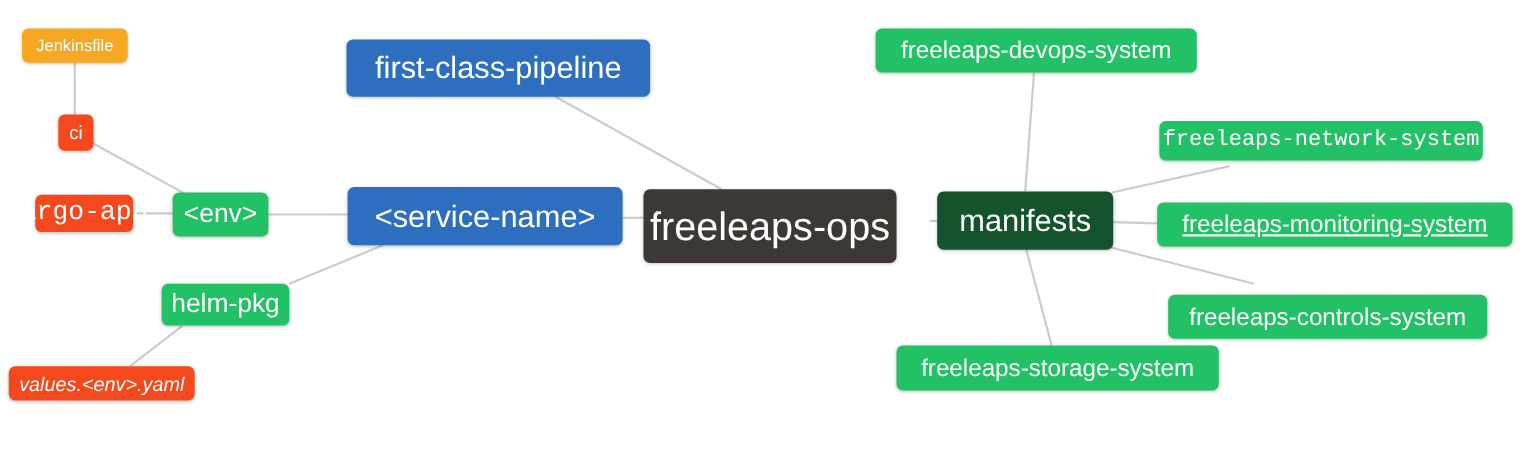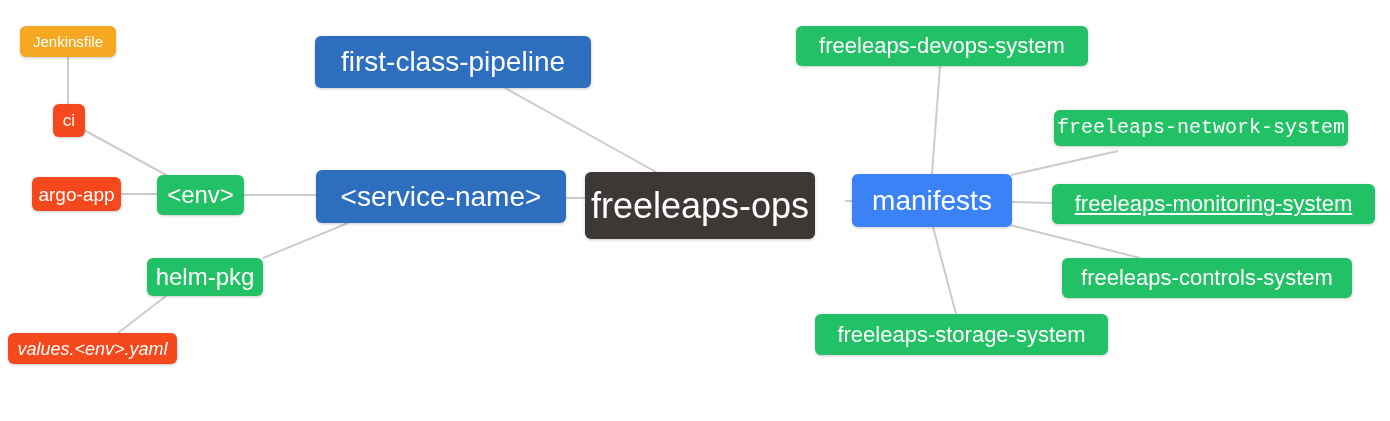--- a/index.html
+++ b/index.html
@@ -58,26 +58,26 @@
       <line x1="932" y1="174" x2="940" y2="66" stroke="#cccccc"></line>
       <line x1="1011" y1="175" x2="1118" y2="151" stroke="#cccccc"></line>
       <line x1="1012" y1="202" x2="1052" y2="203" stroke="#cccccc"></line>
       <line x1="1010" y1="225" x2="1140" y2="258" stroke="#cccccc"></line>
       <line x1="933" y1="227" x2="956" y2="314" stroke="#cccccc"></line>
     </svg>
   <div id="nodes">
       <div class="node" style="left: 585px; top: 172px; width: 230px; height: 67px; font-size: 36px; background: rgb(61, 56, 53); color: rgb(255, 255, 255);">freeleaps-ops</div>
       <div class="node" style="left: 315px; top: 36px; width: 276px; height: 52px; font-size: 28px; background: rgb(45, 111, 190); color: rgb(255, 255, 255);">first-class-pipeline</div>
       <div class="node" style="left: 316px; top: 170px; width: 250px; height: 53px; font-size: 28px; background: rgb(45, 111, 190); color: rgb(255, 255, 255);">&lt;service-name&gt;</div>
-      <div class="node" style="left: 852px; top: 174px; width: 160px; height: 53px; font-size: 28px; background: #3b82f6; color: rgb(255, 255, 255);">manifests</div>
+      <div class="node" style="left: 852px; top: 174px; width: 160px; height: 53px; font-size: 28px; background: #14532d; color: rgb(255, 255, 255);">manifests</div>
       <div class="node" style="left: 157px; top: 175px; width: 87px; height: 40px; font-size: 24px; background: rgb(35, 193, 101); color: rgb(255, 255, 255);">&lt;env&gt;</div>
       <div class="node" style="left: 147px; top: 258px; width: 116px; height: 38px; font-size: 24px; background: rgb(35, 193, 101); color: rgb(255, 255, 255);">helm-pkg</div>
       <div class="node" style="left: 20px; top: 26px; width: 96px; height: 31px; font-size: 15px; background: rgb(246, 168, 35); color: rgb(255, 255, 255);">Jenkinsfile</div>
       <div class="node" style="left: 53px; top: 104px; width: 32px; height: 33px; font-size: 17px; background: rgb(245, 72, 28); color: rgb(255, 255, 255);">ci</div>
-      <div class="node" style="left: 32px; top: 177px; width: 89px; height: 34px; font-size: 19px; background: rgb(245, 72, 28); color: rgb(255, 255, 255);">argo-app</div>
+      <div class="node" style="left: 32px; top: 177px; width: 89px; height: 34px; font-size: 24px; background: rgb(245, 72, 28); color: rgb(255, 255, 255); font-family: Liberation Mono, monospace;">argo-app</div>
       <div class="node" style="left: 8px; top: 333px; width: 169px; height: 31px; font-size: 18px; background: rgb(245, 72, 28); color: rgb(255, 255, 255); font-style: italic;">values.&lt;env&gt;.yaml</div>
       <div class="node" style="left: 796px; top: 26px; width: 292px; height: 40px; font-size: 22px; background: rgb(35, 193, 101); color: rgb(255, 255, 255);">freeleaps-devops-system</div>
       <div class="node" style="left: 1054px; top: 110px; width: 294px; height: 36px; font-size: 20px; background: rgb(35, 193, 101); color: rgb(255, 255, 255); font-family: Liberation Mono, monospace;">freeleaps-network-system</div>
       <div class="node" style="left: 1052px; top: 184px; width: 323px; height: 40px; font-size: 22px; background: rgb(35, 193, 101); color: rgb(255, 255, 255); text-decoration: underline;">freeleaps-monitoring-system</div>
-      <div class="node" style="left: 1062px; top: 258px; width: 290px; height: 40px; font-size: 22px; background: rgb(35, 193, 101); color: rgb(255, 255, 255);">freeleaps-controls-system</div>
+      <div class="node" style="left: 1062px; top: 268px; width: 290px; height: 40px; font-size: 22px; background: rgb(35, 193, 101); color: rgb(255, 255, 255);">freeleaps-controls-system</div>
       <div class="node" style="left: 815px; top: 314px; width: 293px; height: 41px; font-size: 22px; background: rgb(35, 193, 101); color: rgb(255, 255, 255);">freeleaps-storage-system</div>
     </div>
 </div>
 
 </body></html>

